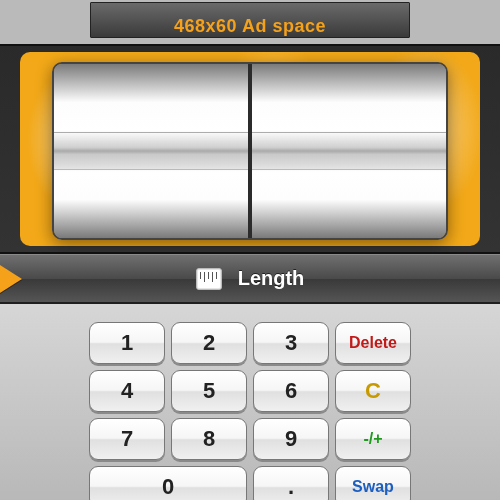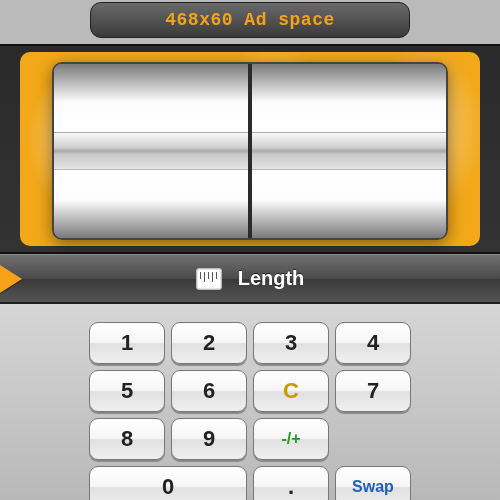--- a/index.html
+++ b/index.html
@@ -8,27 +8,26 @@
     font-family: -apple-system, Helvetica, Arial, sans-serif;
     background: #bababa;
     overflow: hidden;
   }
   .ad-banner {
     margin: 0 auto;
     margin-top: 2px;
     width: 320px; height: 36px;
     background: linear-gradient(#6a6a6a,#3a3a3a);
     border: 1px solid #222;
-    border-radius: 11px;
-    display: flex; align-items: center; justify-content: center;
+    border-radius: 1px;
+    display: flex; align-items: flex-end; justify-content: center;
     color: #f5a11a;
     font-size: 18px;
     font-weight: 600;
     letter-spacing: .5px;
-    font-family: Liberation Mono, monospace;
   }
   .picker-frame {
     position: relative;
     margin-top: 6px;
     width: 100%; height: 210px;
     background: linear-gradient(#2a2a2a,#333);
     border-top: 2px solid #111;
     border-bottom: 2px solid #111;
     padding: 10px 28px;
   }
@@ -163,20 +162,21 @@
       <span></span>
   </div>
   <span>Length</span>
 </div>
 
 <div class="keypad-area">
   <div class="keypad">
     <div class="key">1</div>
     <div class="key">2</div>
     <div class="key">3</div>
+    <div class="key action delete">Delete</div>
 
     <div class="key">4</div>
     <div class="key">5</div>
     <div class="key">6</div>
     <div class="key action clear">C</div>
 
     <div class="key">7</div>
     <div class="key">8</div>
     <div class="key">9</div>
     <div class="key action sign">-/+</div>

